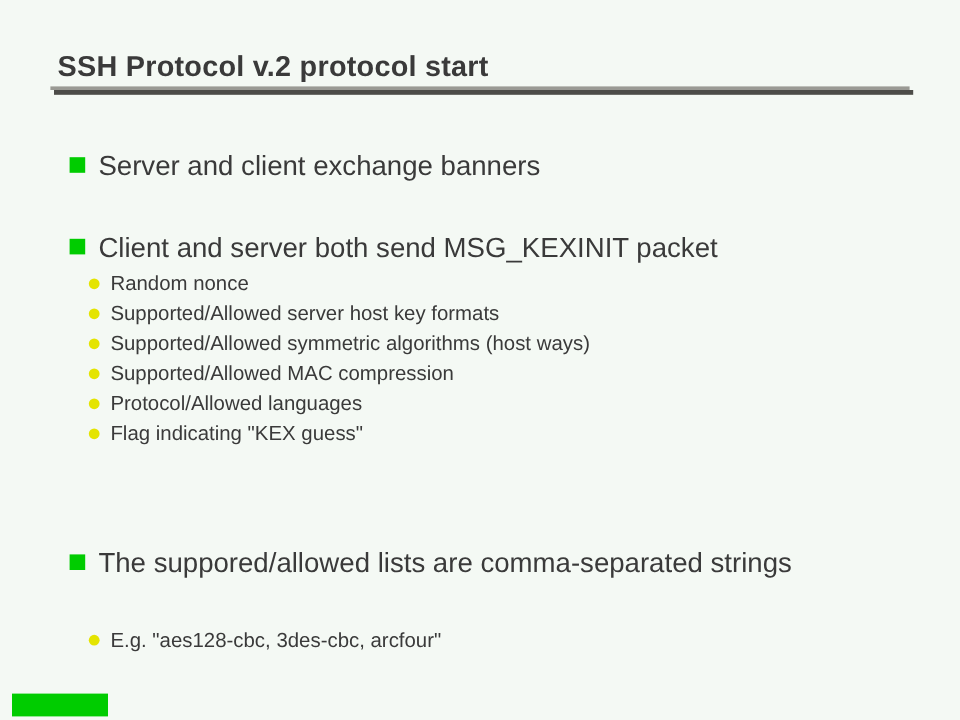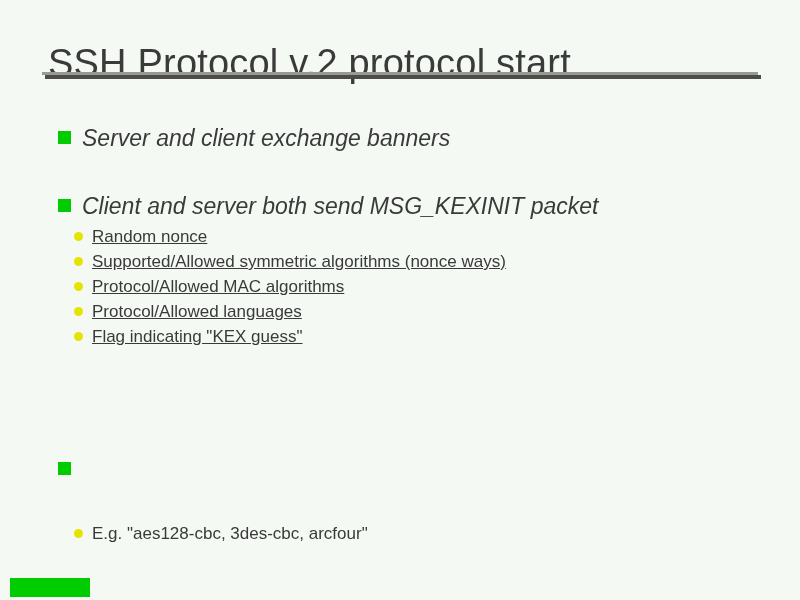--- a/index.html
+++ b/index.html
@@ -14,22 +14,22 @@
     background: var(--bg, #f4f9f4);
     font-family: "Liberation Sans", sans-serif;
     color: var(--text, #3a3a3a);
   }
   .slide { position: absolute; inset: 0; }
 
   .title {
     position: absolute;
     left: 48px;
     top: 42px;
-    font-size: 38px;
-    font-weight: 400;
+    font-size: 24px;
+    font-weight: 700;
     letter-spacing: 0.2px;
     white-space: nowrap;
   }
   .title-rule-main {
     position: absolute;
     left: 42px;
     top: 72px;
     width: 716px;
     height: 3px;
     background: #9a9a94;
@@ -43,39 +43,38 @@
     background: #4c4c48;
   }
 
   .l1 {
     position: absolute;
     left: 58px;
     padding-left: 24px;
     font-size: 23px;
     line-height: 36px;
     width: 600px;
-    font-style: italic;
   }
   .l1 .sq {
     position: absolute;
     left: 0;
     top: 11px;
     width: 13px;
     height: 13px;
     background: var(--accent, #00cc00);
   }
   #item1 { top: 120px; }
   #item2 { top: 188px; white-space: nowrap; width: auto; }
   #item3 { top: 451px; }
 
   .l2-list {
     position: absolute;
     left: 74px;
   }
-  #sublist2 { top: 224px; text-decoration: underline; }
+  #sublist2 { top: 224px; }
   #sublist3 { top: 521px; }
   .l2 {
     position: relative;
     padding-left: 18px;
     font-size: 17px;
     line-height: 25px;
     white-space: nowrap;
   }
   .l2 .dot {
     position: absolute;
@@ -115,38 +114,43 @@
     <span>Client and server both send MSG_KEXINIT packet</span>
   </div>
 
   <div class="l2-list" id="sublist2">
     <div class="l2">
       <span class="dot"></span>
       <span>Random nonce</span>
     </div>
     <div class="l2">
       <span class="dot"></span>
-      <span>Supported/Allowed symmetric algorithms (nonce ways)</span>
+      <span>Supported/Allowed server host key formats</span>
     </div>
     <div class="l2">
       <span class="dot"></span>
-      <span>Protocol/Allowed MAC algorithms</span>
+      <span>Supported/Allowed symmetric algorithms (host ways)</span>
+    </div>
+    <div class="l2">
+      <span class="dot"></span>
+      <span>Supported/Allowed MAC compression</span>
     </div>
     <div class="l2">
       <span class="dot"></span>
       <span>Protocol/Allowed languages</span>
     </div>
     <div class="l2">
       <span class="dot"></span>
       <span>Flag indicating "KEX guess"</span>
     </div>
   </div>
 
   <div class="l1" id="item3">
     <span class="sq"></span>
+    <span>The suppored/allowed lists are comma-separated strings</span>
   </div>
 
   <div class="l2-list" id="sublist3">
     <div class="l2">
       <span class="dot"></span>
       <span>E.g. "aes128-cbc, 3des-cbc, arcfour"</span>
     </div>
   </div>
 
   <div class="footer-bar"></div>

